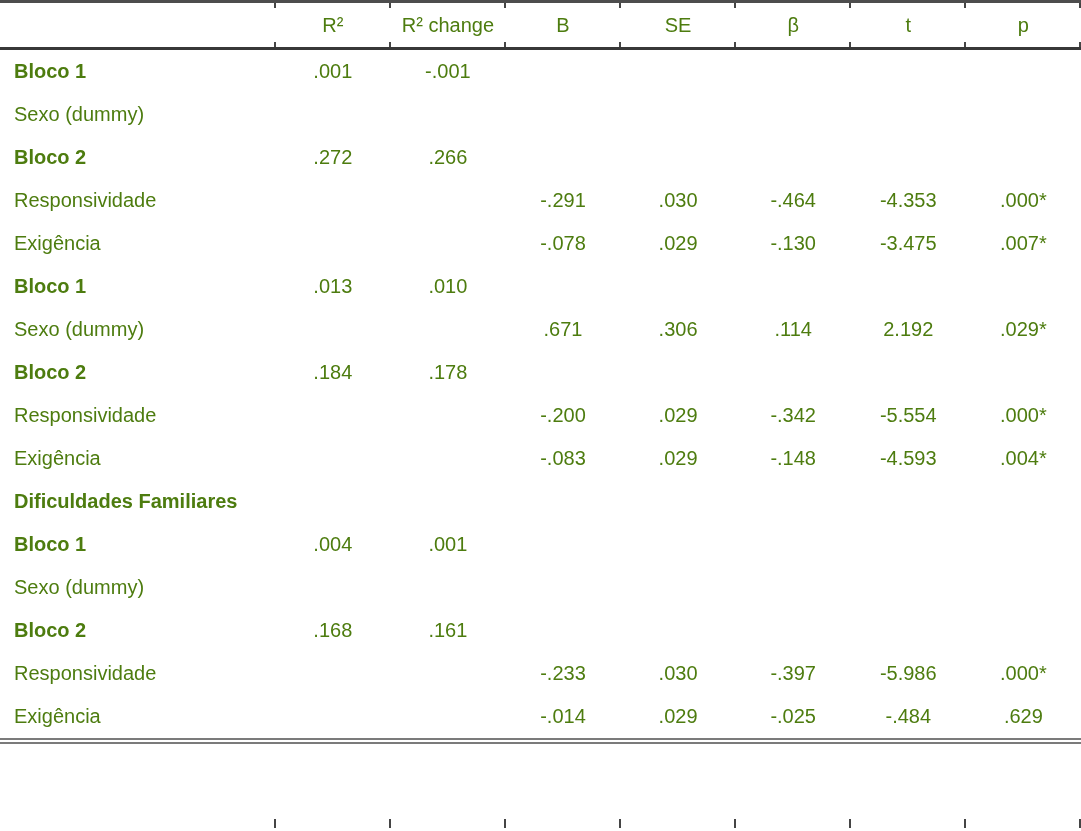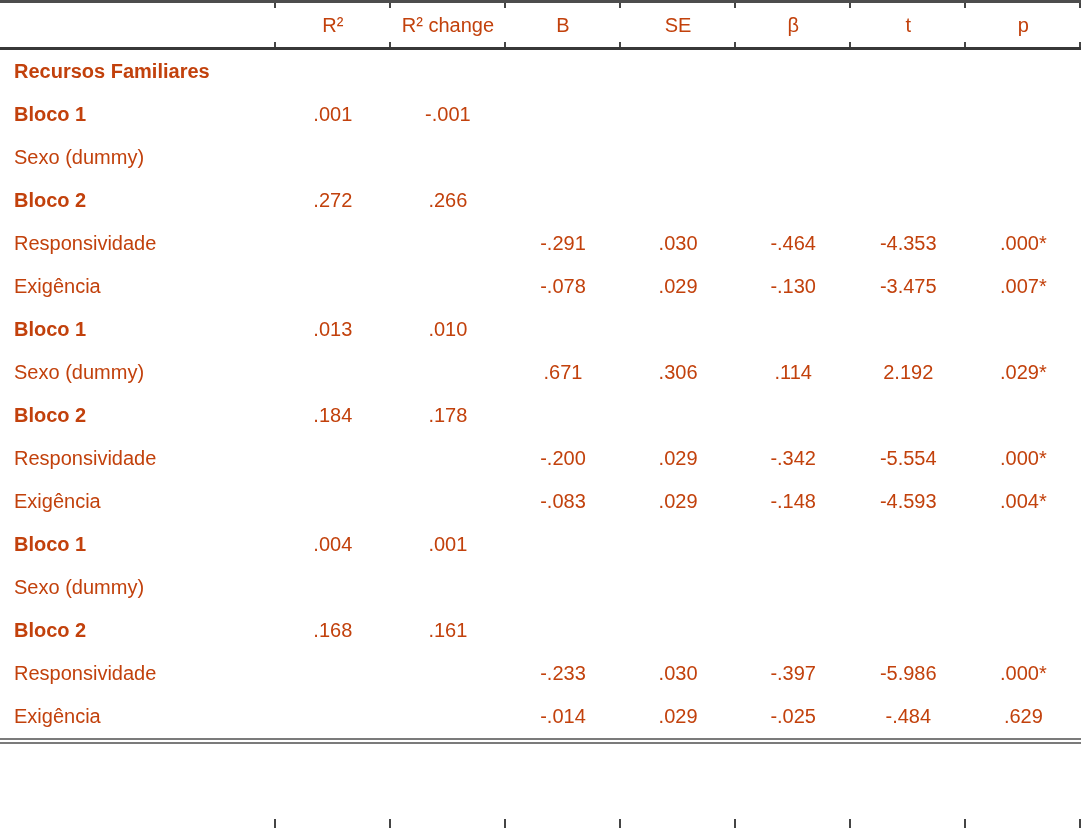--- a/index.html
+++ b/index.html
@@ -1,21 +1,21 @@
 <!DOCTYPE html>
 <html><head>
 <meta charset="utf-8">
 <style>
   html,body{margin:0;padding:0;background:#ffffff;}
   body{width:1081px;height:831px;overflow:hidden;}
   .tbl-wrap{
     position:relative;
     width:1081px;
     font-family:"Liberation Sans", sans-serif;
-    color:#c2410c;
+    color:#4d7c0f;
   }
   table{
     border-collapse:collapse;
     table-layout:fixed;
     width:1081px;
     border-top:3px solid #4d4d4d;
   }
   col.c-label{width:275px;}
   col.c-val{width:115px;}
   thead th{
@@ -76,30 +76,20 @@
         <th><span class="h-pre">R²</span><span class="h-it"> change</span></th>
         <th><span class="h-pre">B</span><span class="h-it"></span></th>
         <th><span class="h-pre">SE</span><span class="h-it"></span></th>
         <th><span class="h-pre">β</span><span class="h-it"></span></th>
         <th><span class="h-pre"></span><span class="h-it">t</span></th>
         <th><span class="h-pre"></span><span class="h-it">p</span></th>
       </tr>
     </thead>
     <tbody>
         <tr class="bold">
-    <td class="label-col"><span class="lbl-pre">Recursos Familiares</span><span class="lbl-it"></span><span class="lbl-post"></span></td>
-    <td class="val"></td>
-    <td class="val"></td>
-    <td class="val"></td>
-    <td class="val"></td>
-    <td class="val"></td>
-    <td class="val"></td>
-    <td class="val"></td>
-  </tr>
-        <tr class="bold">
     <td class="label-col"><span class="lbl-pre">Bloco 1</span><span class="lbl-it"></span><span class="lbl-post"></span></td>
     <td class="val">.001</td>
     <td class="val">-.001</td>
     <td class="val"></td>
     <td class="val"></td>
     <td class="val"></td>
     <td class="val"></td>
     <td class="val"></td>
   </tr>
         <tr>
@@ -184,20 +174,30 @@
   </tr>
         <tr>
     <td class="label-col"><span class="lbl-pre">Exigência</span><span class="lbl-it"></span><span class="lbl-post"></span></td>
     <td class="val"></td>
     <td class="val"></td>
     <td class="val">-.083</td>
     <td class="val">.029</td>
     <td class="val">-.148</td>
     <td class="val">-4.593</td>
     <td class="val">.004*</td>
+  </tr>
+        <tr class="bold">
+    <td class="label-col"><span class="lbl-pre">Dificuldades Familiares</span><span class="lbl-it"></span><span class="lbl-post"></span></td>
+    <td class="val"></td>
+    <td class="val"></td>
+    <td class="val"></td>
+    <td class="val"></td>
+    <td class="val"></td>
+    <td class="val"></td>
+    <td class="val"></td>
   </tr>
         <tr class="bold">
     <td class="label-col"><span class="lbl-pre">Bloco 1</span><span class="lbl-it"></span><span class="lbl-post"></span></td>
     <td class="val">.004</td>
     <td class="val">.001</td>
     <td class="val"></td>
     <td class="val"></td>
     <td class="val"></td>
     <td class="val"></td>
     <td class="val"></td>

